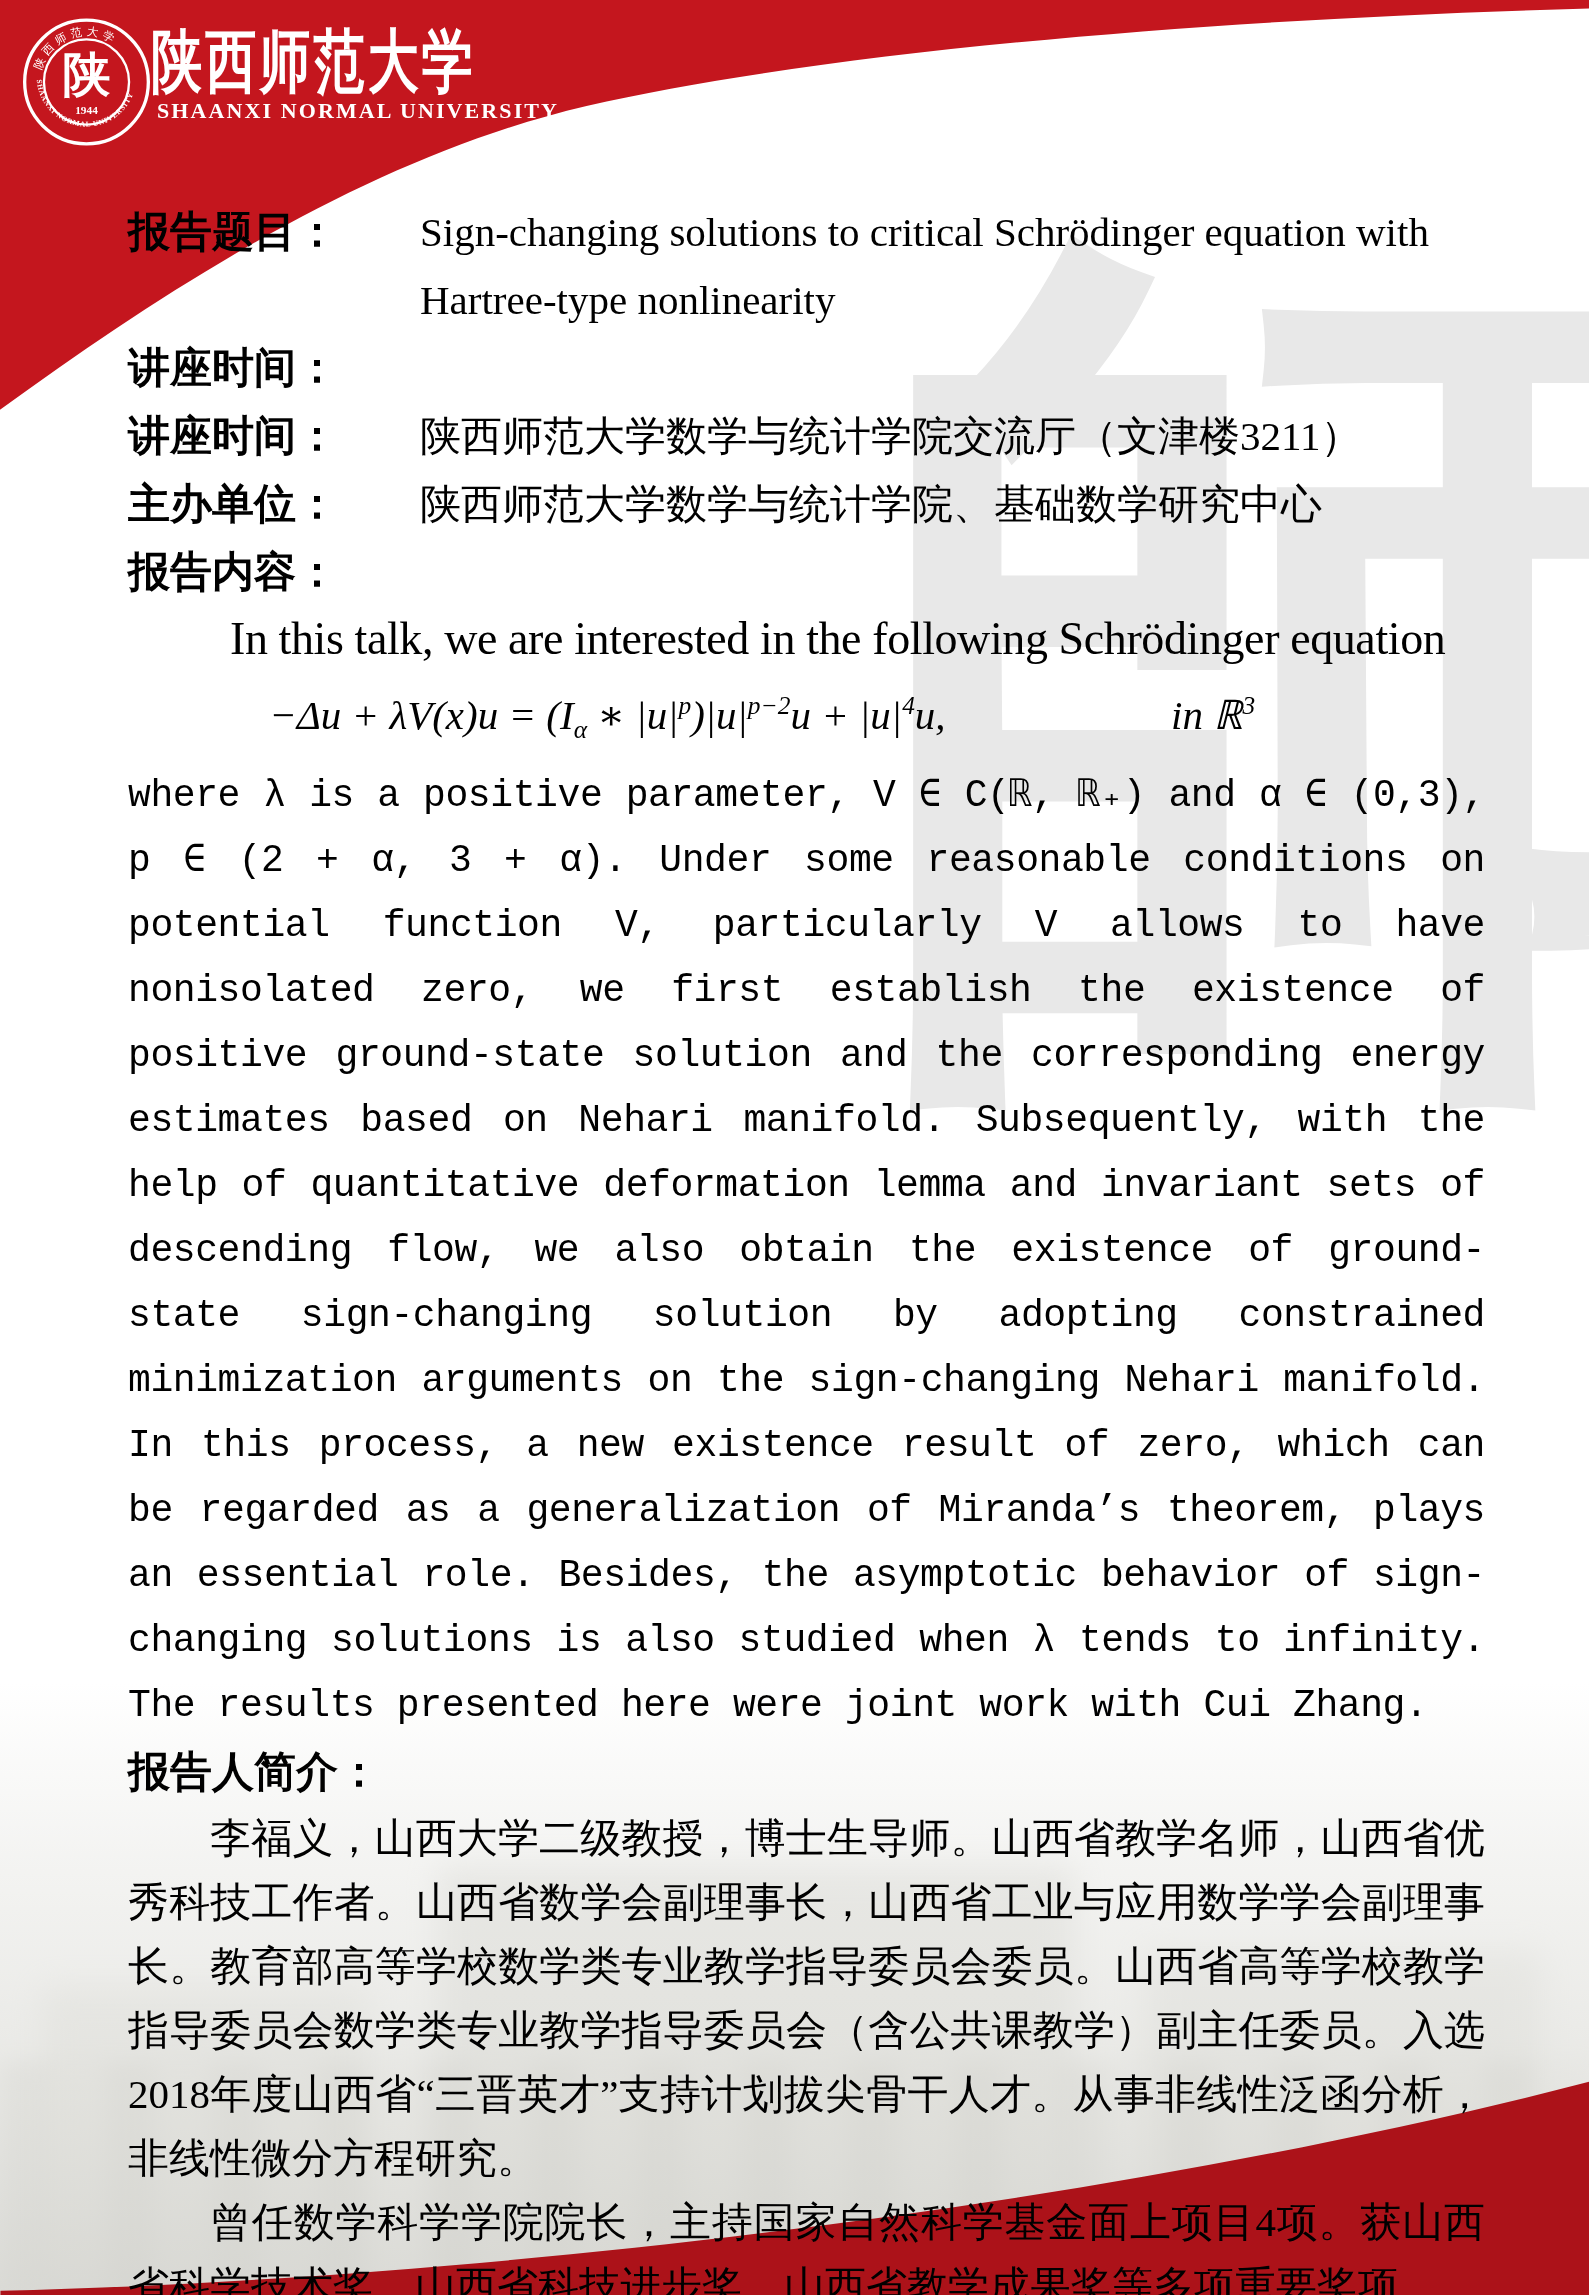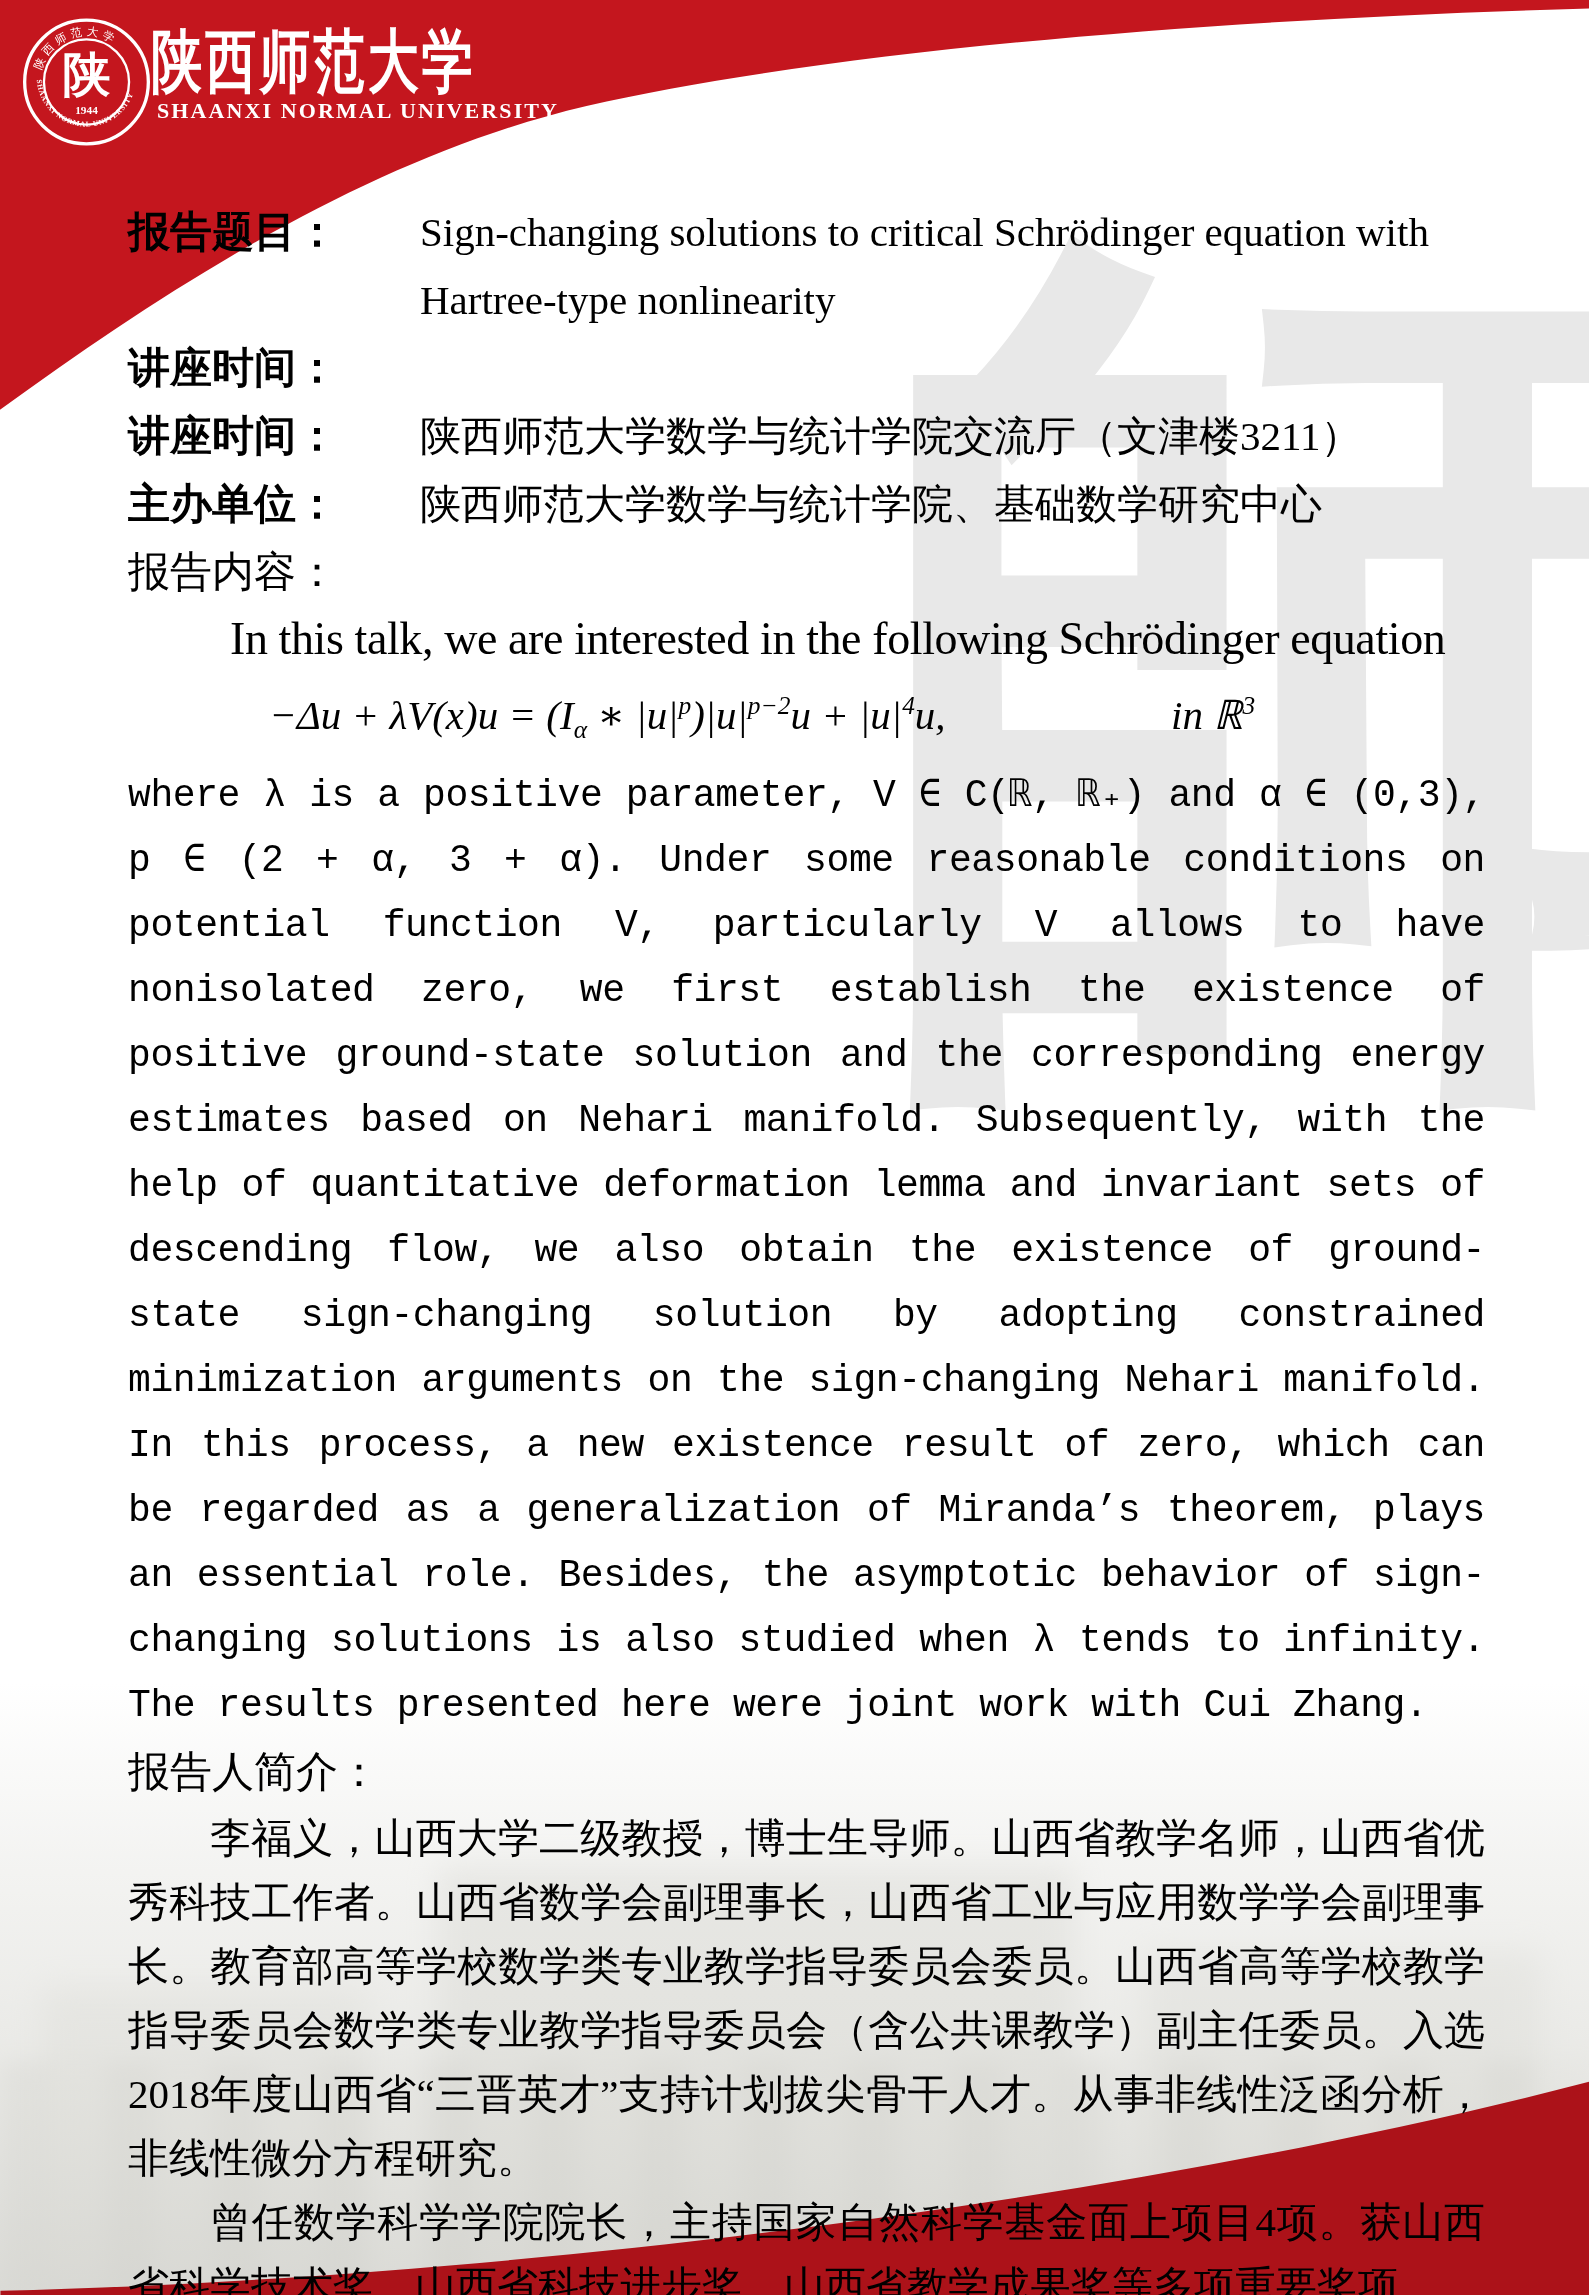--- a/index.html
+++ b/index.html
@@ -28,21 +28,21 @@
             font-family:"Liberation Serif","DejaVu Serif",serif;}
   .brand-en{position:absolute;left:157px;top:98px;z-index:2;color:#fff;font-weight:bold;
             font-size:22px;letter-spacing:2.1px;white-space:nowrap;
             font-family:"Liberation Serif","DejaVu Serif",serif;}
   
   .content{position:absolute;left:128px;top:198px;width:1357px;z-index:2;}
   .info-row{display:flex;align-items:flex-start;line-height:68px;}
   .info-label{flex:0 0 249px;font-family:"Liberation Sans","DejaVu Sans",sans-serif;
               font-weight:bold;font-size:42px;white-space:nowrap;}
   .info-value{flex:1;font-size:41px;margin-left:43px;}
-  .section-label{font-family:"Liberation Sans","DejaVu Sans",sans-serif;font-weight:normal;
+  .section-label{font-family:"Liberation Sans","DejaVu Sans",sans-serif;font-weight:bold;
                  font-size:42px;line-height:68px;}
   .abstract-intro{font-size:46px;line-height:65px;text-indent:102px;letter-spacing:-0.4px;}
   .formula{font-size:41px;line-height:68px;font-style:italic;padding-left:141px;white-space:nowrap;}
   .formula sup{font-size:62%;}
   .formula sub{font-size:62%;}
   .formula .gap{margin-left:5.5em;}
   .abstract-body{font-size:38px;line-height:65px;text-align:justify;letter-spacing:-0.4px;font-family:Liberation Mono, monospace;}
   .bio-par{font-size:41px;line-height:64px;text-align:justify;text-indent:2em;}
   .seal-svg text{font-family:"Liberation Serif","DejaVu Serif",serif;}
 </style>

